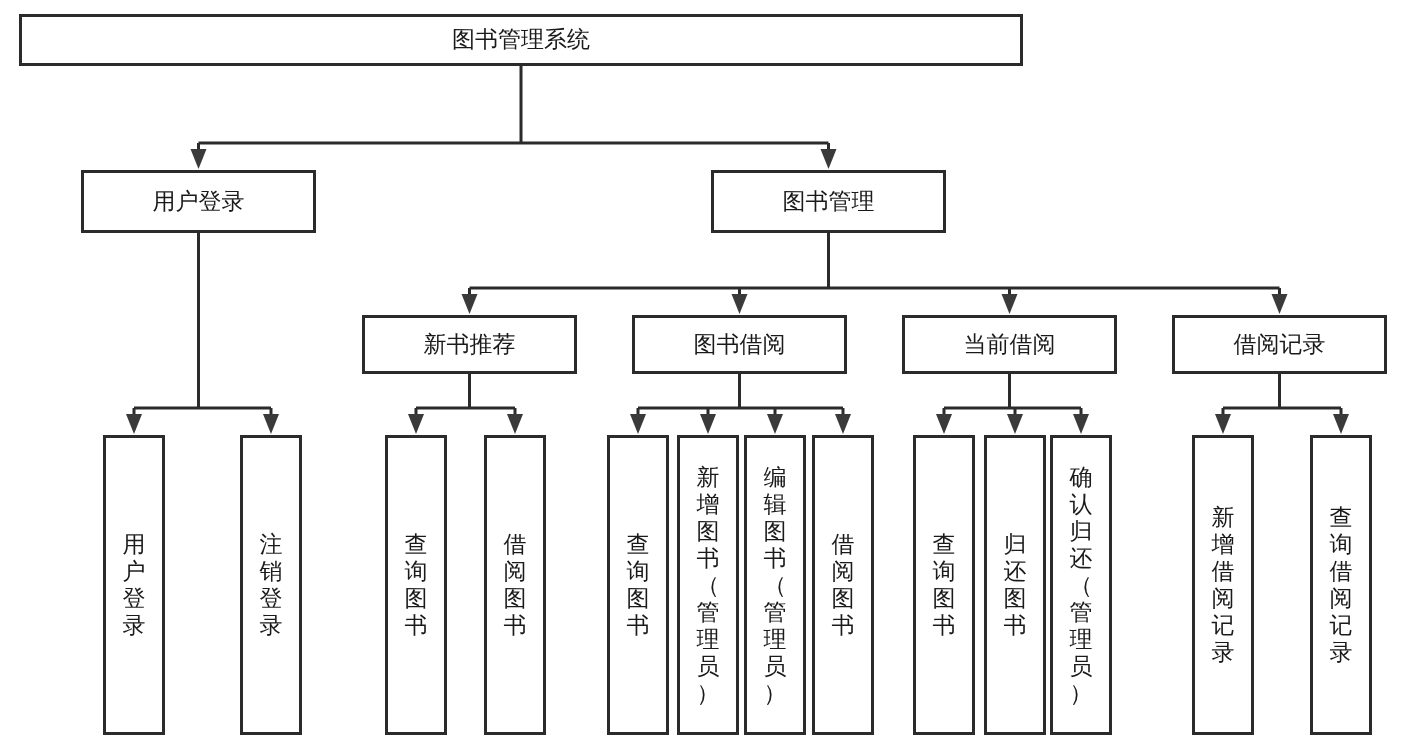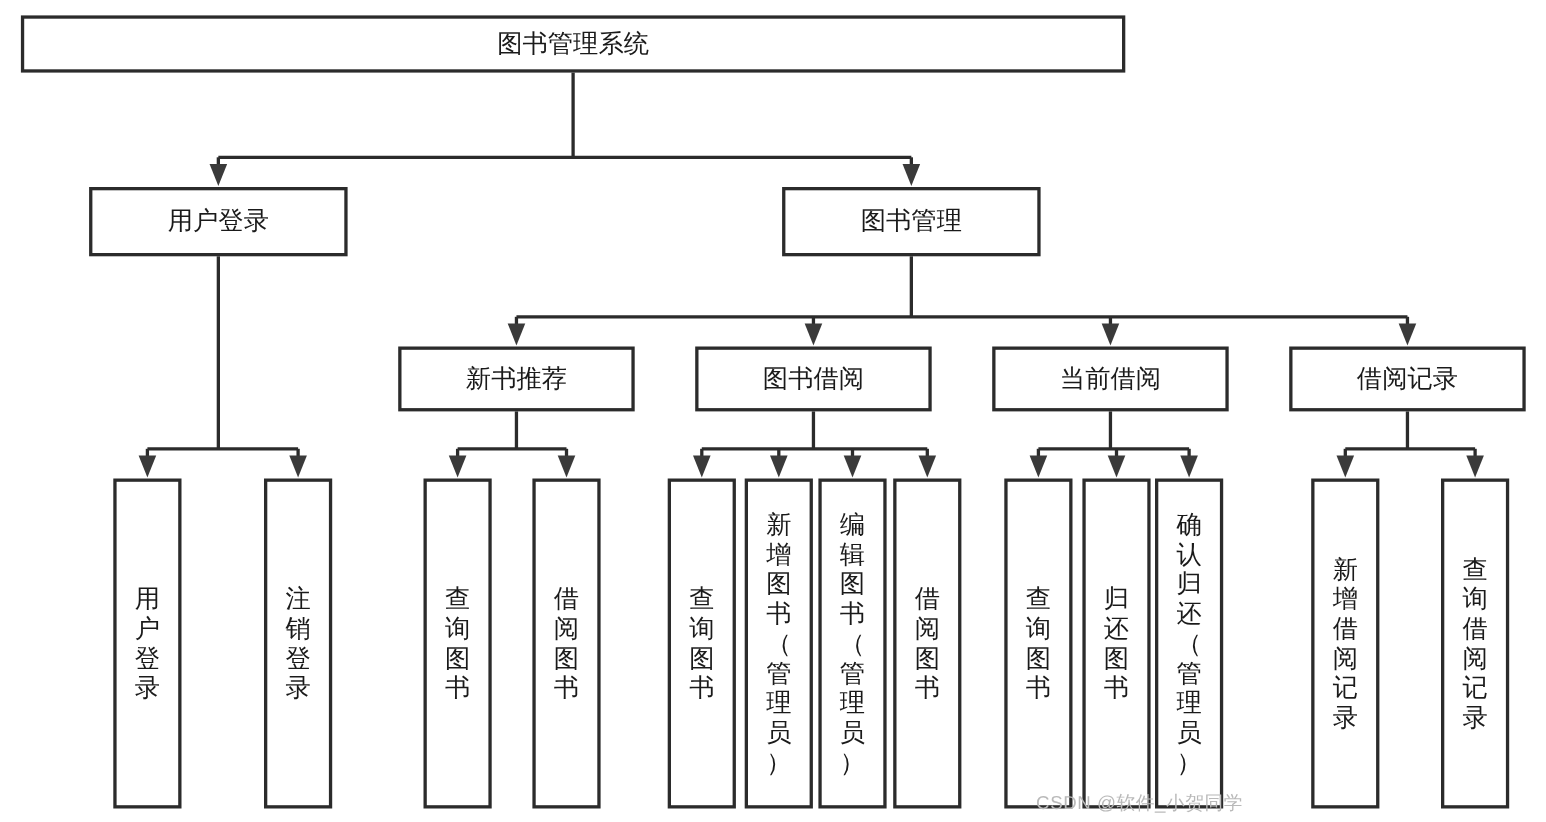--- a/index.html
+++ b/index.html
@@ -217,14 +217,13 @@
         <g>
           <rect class="node-box" x="1193.5" y="436.5" width="59" height="297"></rect>
           <text class="node-label-v" x="1223" y="525.06"><tspan x="1223" dy="0">新</tspan><tspan x="1223" dy="27">增</tspan><tspan x="1223" dy="27">借</tspan><tspan x="1223" dy="27">阅</tspan><tspan x="1223" dy="27">记</tspan><tspan x="1223" dy="27">录</tspan></text>
         </g>
         <g>
           <rect class="node-box" x="1311.5" y="436.5" width="59" height="297"></rect>
           <text class="node-label-v" x="1341" y="525.06"><tspan x="1341" dy="0">查</tspan><tspan x="1341" dy="27">询</tspan><tspan x="1341" dy="27">借</tspan><tspan x="1341" dy="27">阅</tspan><tspan x="1341" dy="27">记</tspan><tspan x="1341" dy="27">录</tspan></text>
         </g>
       </g>
   </svg>
-  <div class="watermark-text">CSDN @软件_小贺同学</div>
 </div>
 
 </body></html>

